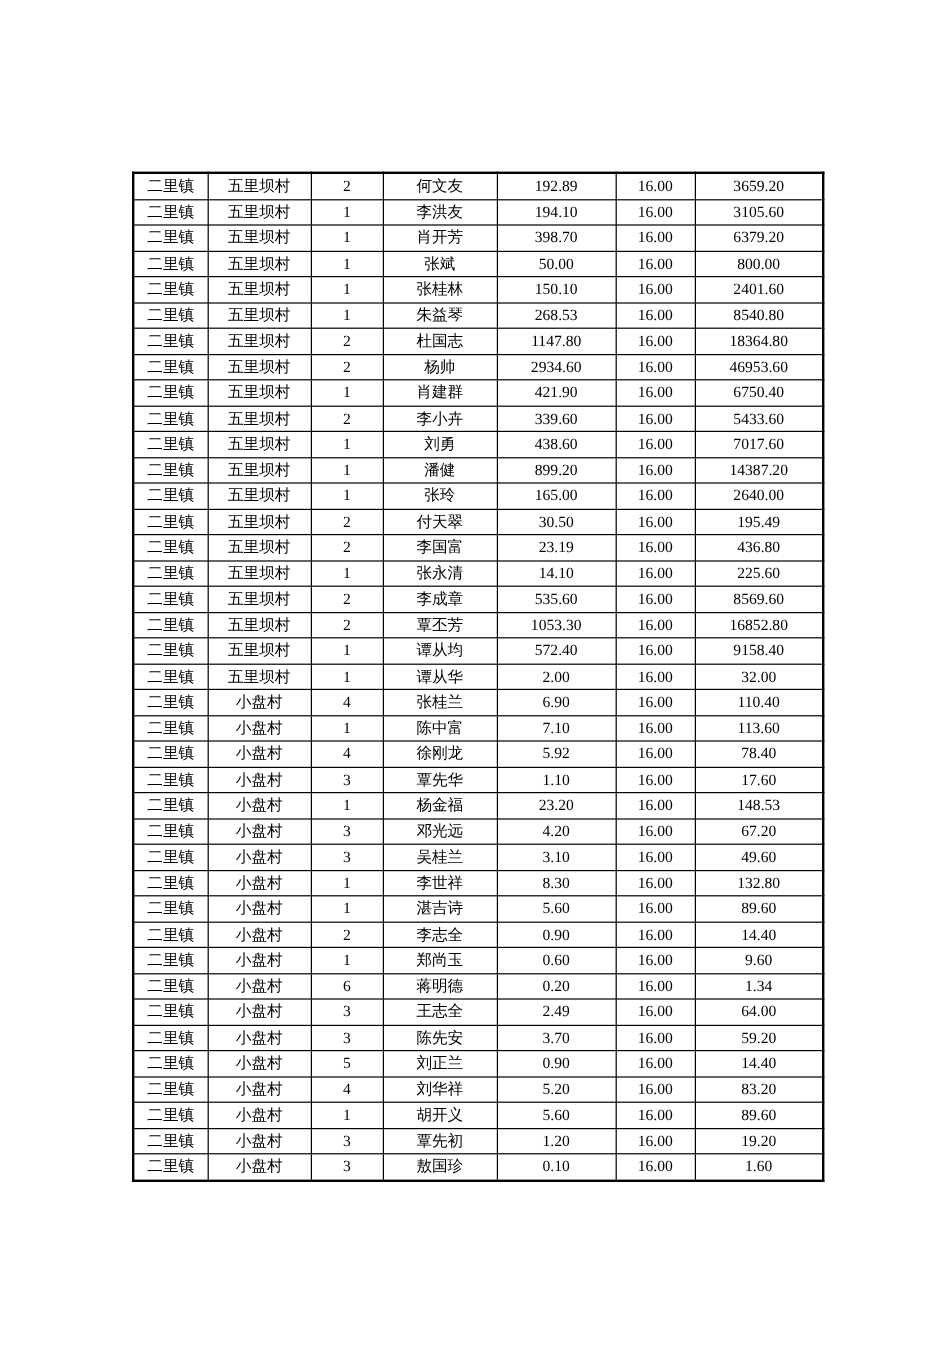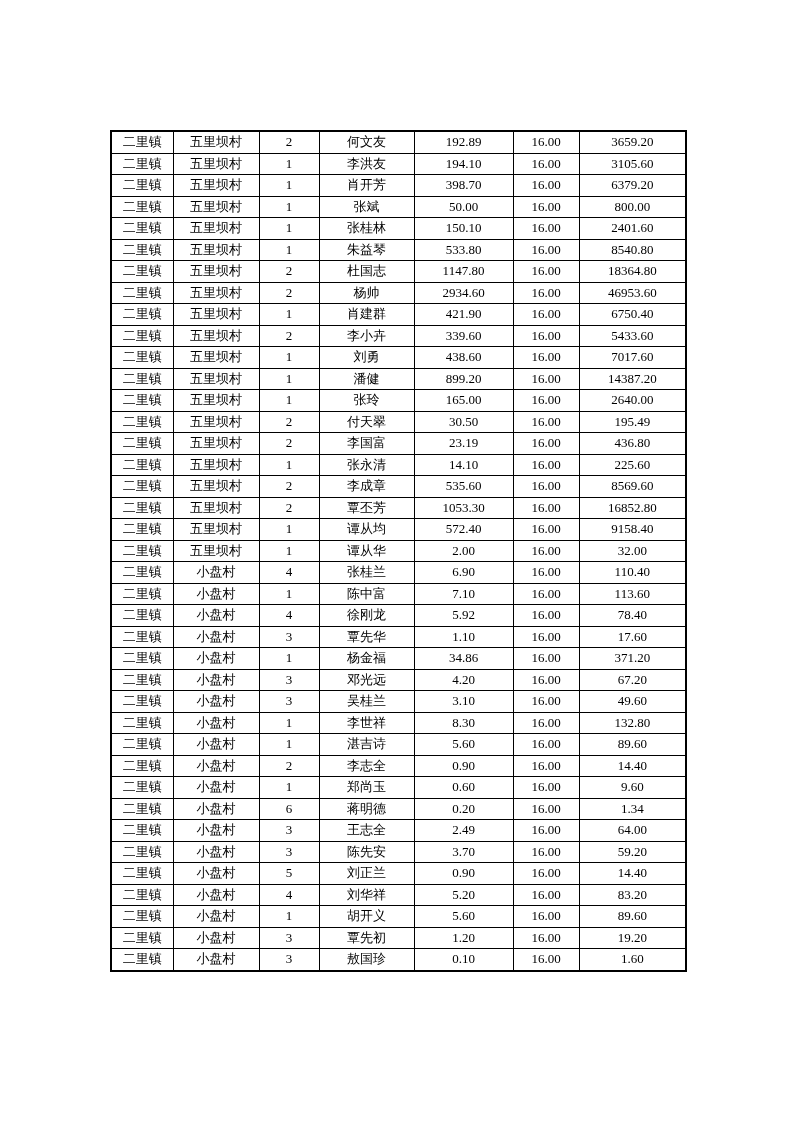--- a/index.html
+++ b/index.html
@@ -11,21 +11,21 @@
     position: relative;
     width: 793px;
     height: 1122px;
     background: #ffffff;
     overflow: hidden;
     font-family: "Liberation Serif", "DejaVu Serif", serif;
   }
   table.records {
     position: absolute;
     left: 110px;
-    top: 130px;
+    top: 143px;
     width: 575px;
     border-collapse: collapse;
     table-layout: fixed;
     border: 2px solid #000000;
   }
   table.records td {
     border: 1px solid #000000;
     height: 20.5px;
     line-height: 20.5px;
     padding: 0;
@@ -95,21 +95,21 @@
           <td>张桂林</td>
           <td>150.10</td>
           <td>16.00</td>
           <td>2401.60</td>
         </tr>
         <tr>
           <td>二里镇</td>
           <td>五里坝村</td>
           <td>1</td>
           <td>朱益琴</td>
-          <td>533.80</td>
+          <td>268.53</td>
           <td>16.00</td>
           <td>8540.80</td>
         </tr>
         <tr>
           <td>二里镇</td>
           <td>五里坝村</td>
           <td>2</td>
           <td>杜国志</td>
           <td>1147.80</td>
           <td>16.00</td>
@@ -266,23 +266,23 @@
           <td>覃先华</td>
           <td>1.10</td>
           <td>16.00</td>
           <td>17.60</td>
         </tr>
         <tr>
           <td>二里镇</td>
           <td>小盘村</td>
           <td>1</td>
           <td>杨金福</td>
-          <td>34.86</td>
-          <td>16.00</td>
-          <td>371.20</td>
+          <td>23.20</td>
+          <td>16.00</td>
+          <td>148.53</td>
         </tr>
         <tr>
           <td>二里镇</td>
           <td>小盘村</td>
           <td>3</td>
           <td>邓光远</td>
           <td>4.20</td>
           <td>16.00</td>
           <td>67.20</td>
         </tr>

